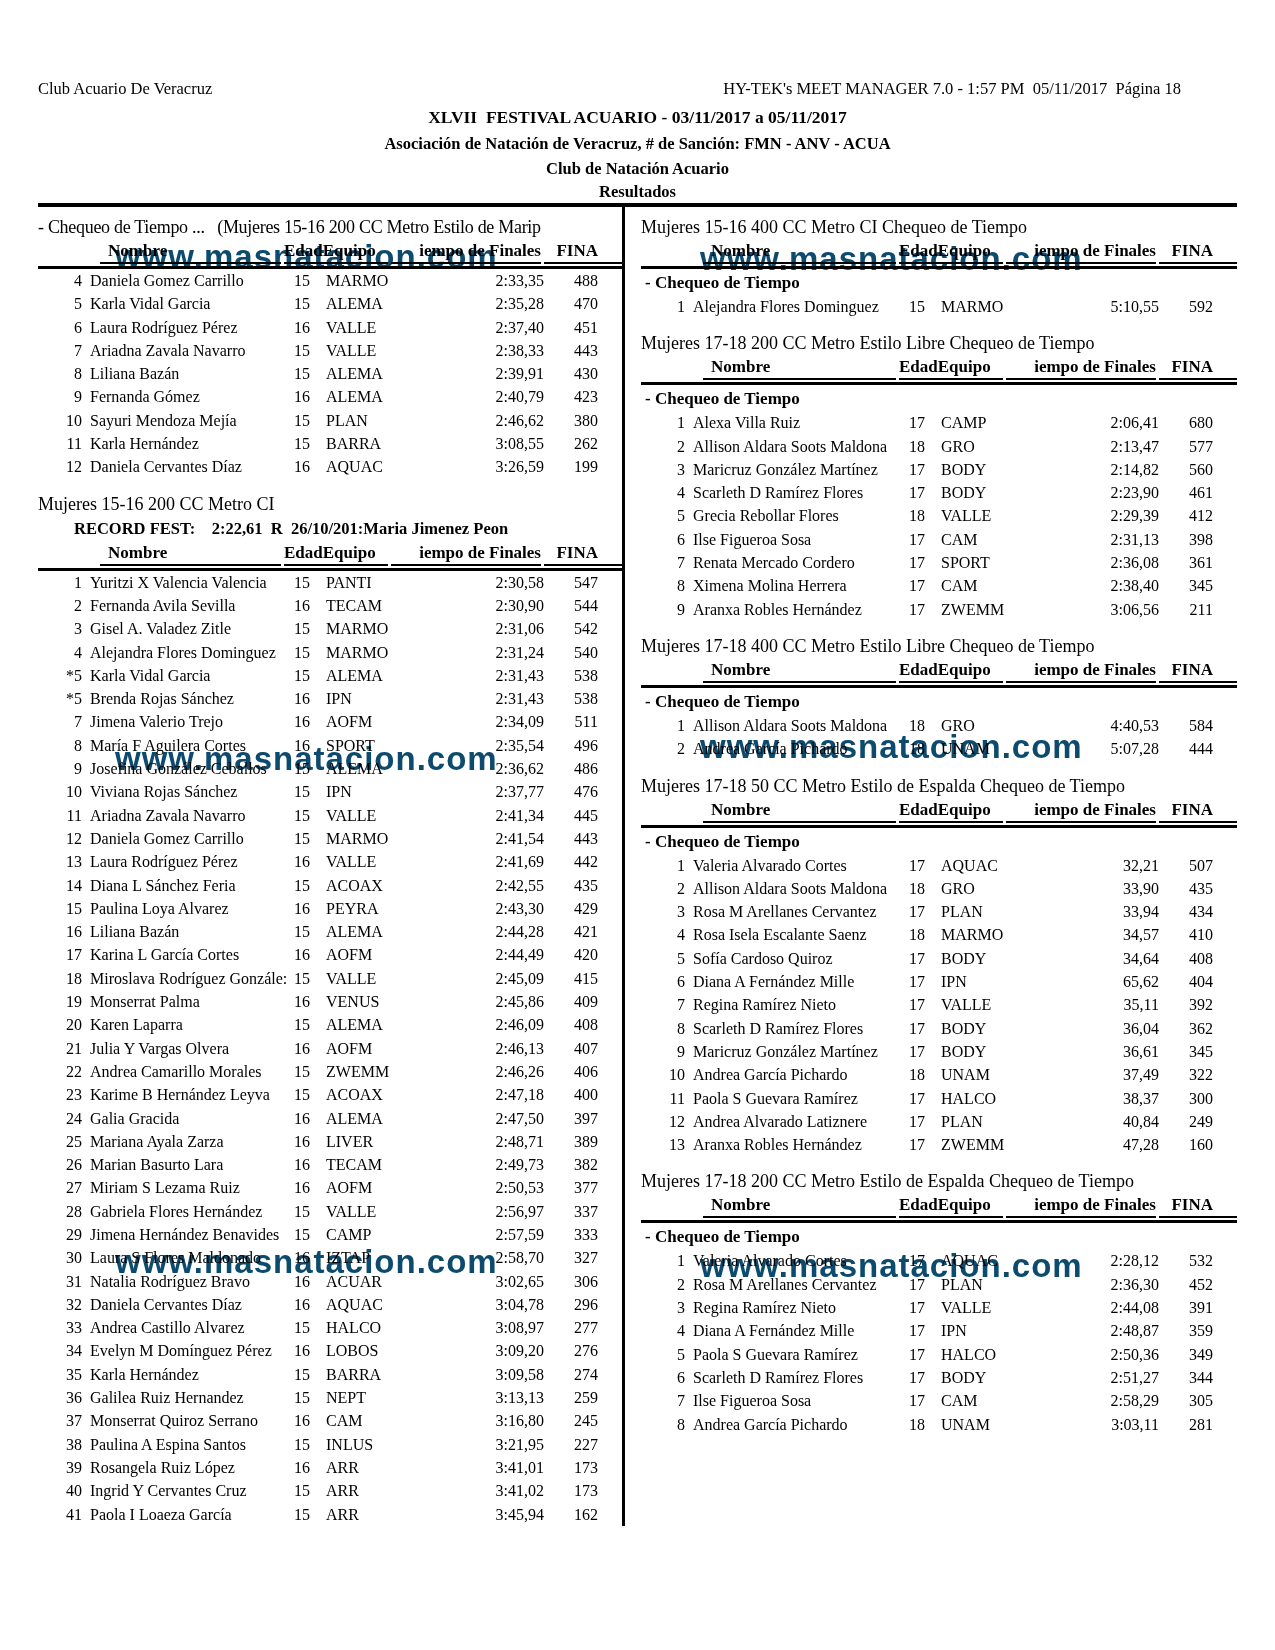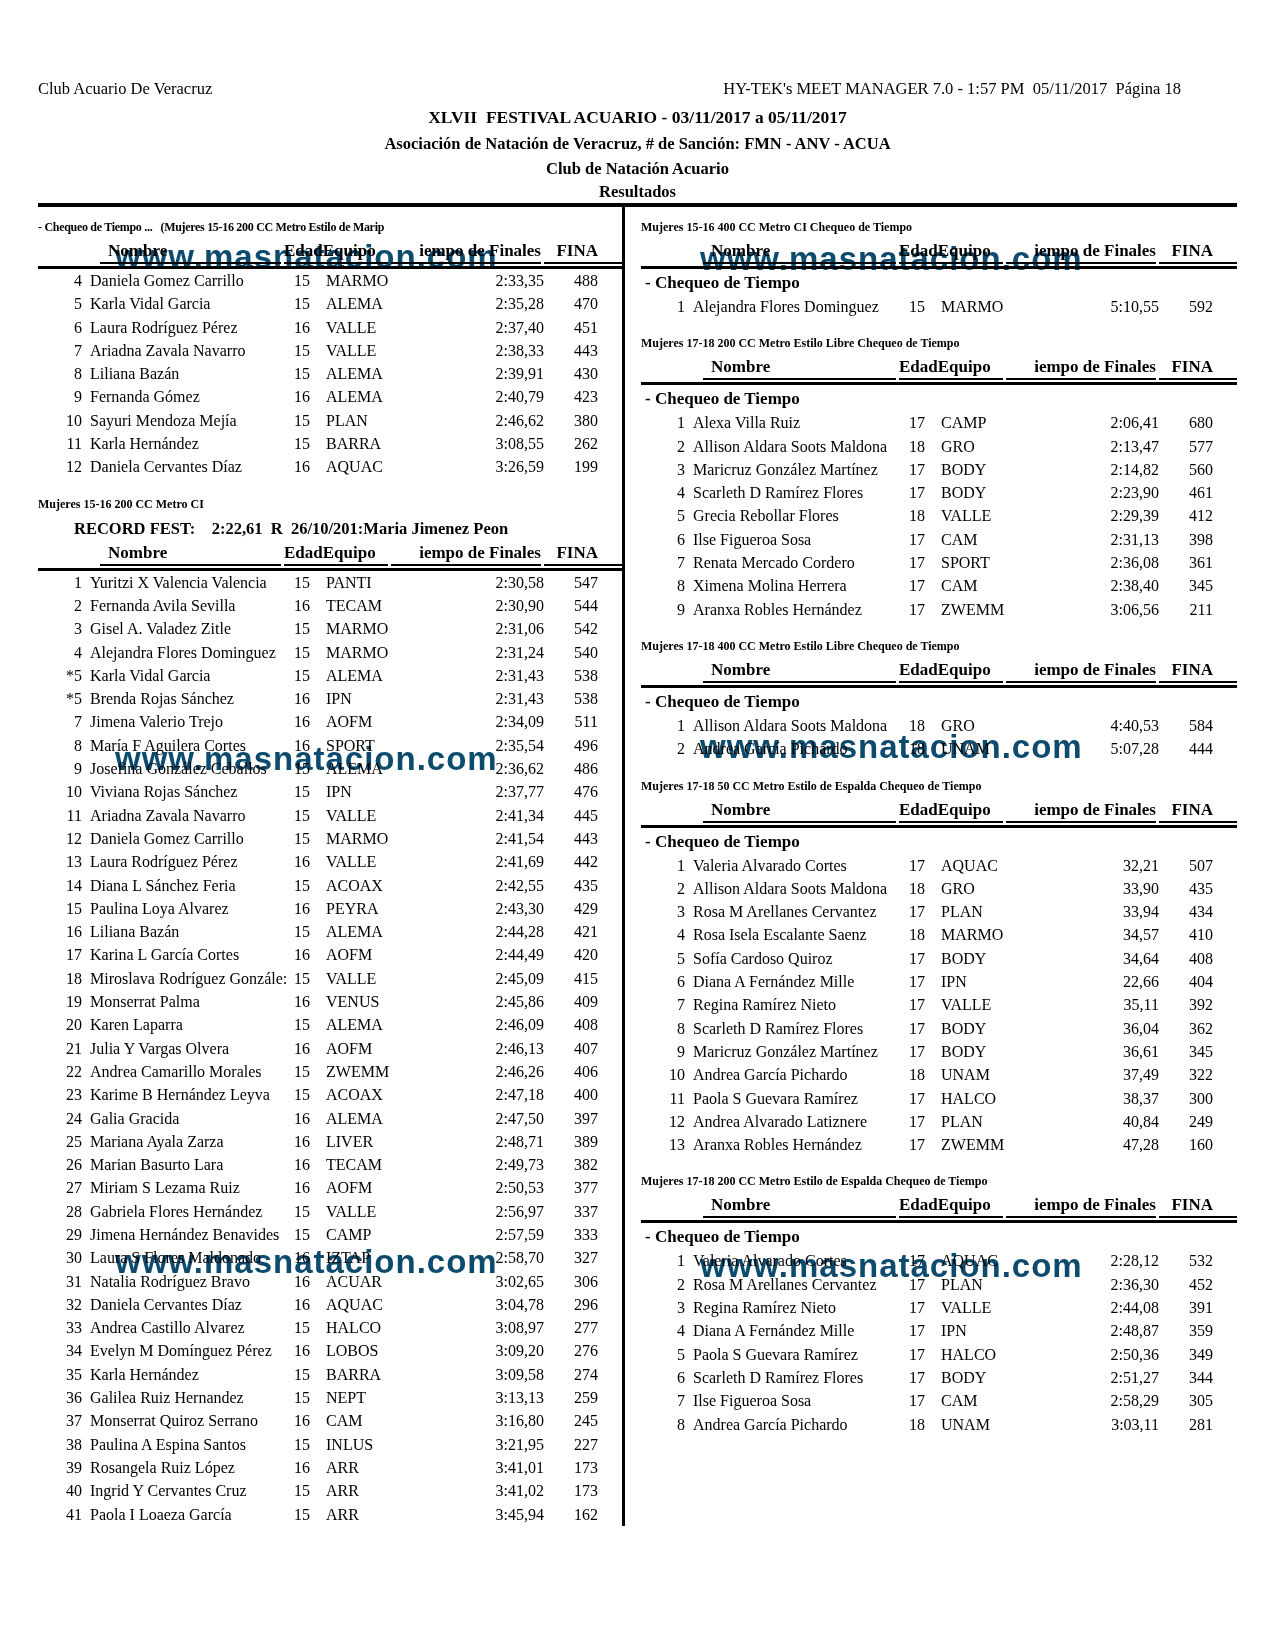--- a/index.html
+++ b/index.html
@@ -19,21 +19,21 @@
   .meet-sanction { font-size:16.5px; margin-top:7px;  line-height:19px; }
   .meet-club     { font-size:16.5px; margin-top:6px;  line-height:19px; }
   .results-line  { font-size:16.5px; margin-top:5px;  line-height:18px; }
   .mainrule { height:4px; background:#000; margin:2px 38px 0 38px; }
   
   .cols { display:flex; padding:0 38px; position:relative; z-index:1; align-items:stretch; }
   .col-left  { width:584px; flex:none; }
   .divider   { width:3px; background:#000; flex:none; }
   .col-right { flex:1; padding-left:16px; min-width:0; }
   
-  .sec-title { font-size:12px; font-weight:bold; margin-top:13px; line-height:24px; }
+  .sec-title { font-size:18px; font-weight:normal; margin-top:13px; line-height:24px; }
   .section:first-child .sec-title { margin-top:8px; }
   .clip { white-space:pre; overflow:hidden; letter-spacing:-0.3px; }
   .record { font-weight:bold; font-size:16.5px; white-space:pre; padding-left:36px; line-height:25px; }
   .thead { display:flex; margin-left:62px; gap:3px; font-weight:bold; font-size:17px;
            line-height:22px; align-items:flex-end; margin-top:1px; }
   .h-name { flex:1; border-bottom:2px solid #000; padding-left:8px; white-space:nowrap; }
   .h-ed   { width:104px; flex:none; border-bottom:2px solid #000; white-space:nowrap; }
   .h-time { width:150px; flex:none; border-bottom:2px solid #000; text-align:right; white-space:nowrap; }
   .h-fina { width:78px; flex:none; border-bottom:2px solid #000; text-align:right; padding-right:24px; }
   .thrule { height:3px; background:#000; margin-top:2px; }
@@ -674,21 +674,21 @@
             <span class="c-age">17</span>
             <span class="c-team">BODY</span>
             <span class="c-time">34,64</span>
             <span class="c-fina">408</span>
           </div>
           <div class="row">
             <span class="c-place">6</span>
             <span class="c-name">Diana A Fernández Mille</span>
             <span class="c-age">17</span>
             <span class="c-team">IPN</span>
-            <span class="c-time">22,66</span>
+            <span class="c-time">65,62</span>
             <span class="c-fina">404</span>
           </div>
           <div class="row">
             <span class="c-place">7</span>
             <span class="c-name">Regina Ramírez Nieto</span>
             <span class="c-age">17</span>
             <span class="c-team">VALLE</span>
             <span class="c-time">35,11</span>
             <span class="c-fina">392</span>
           </div>

